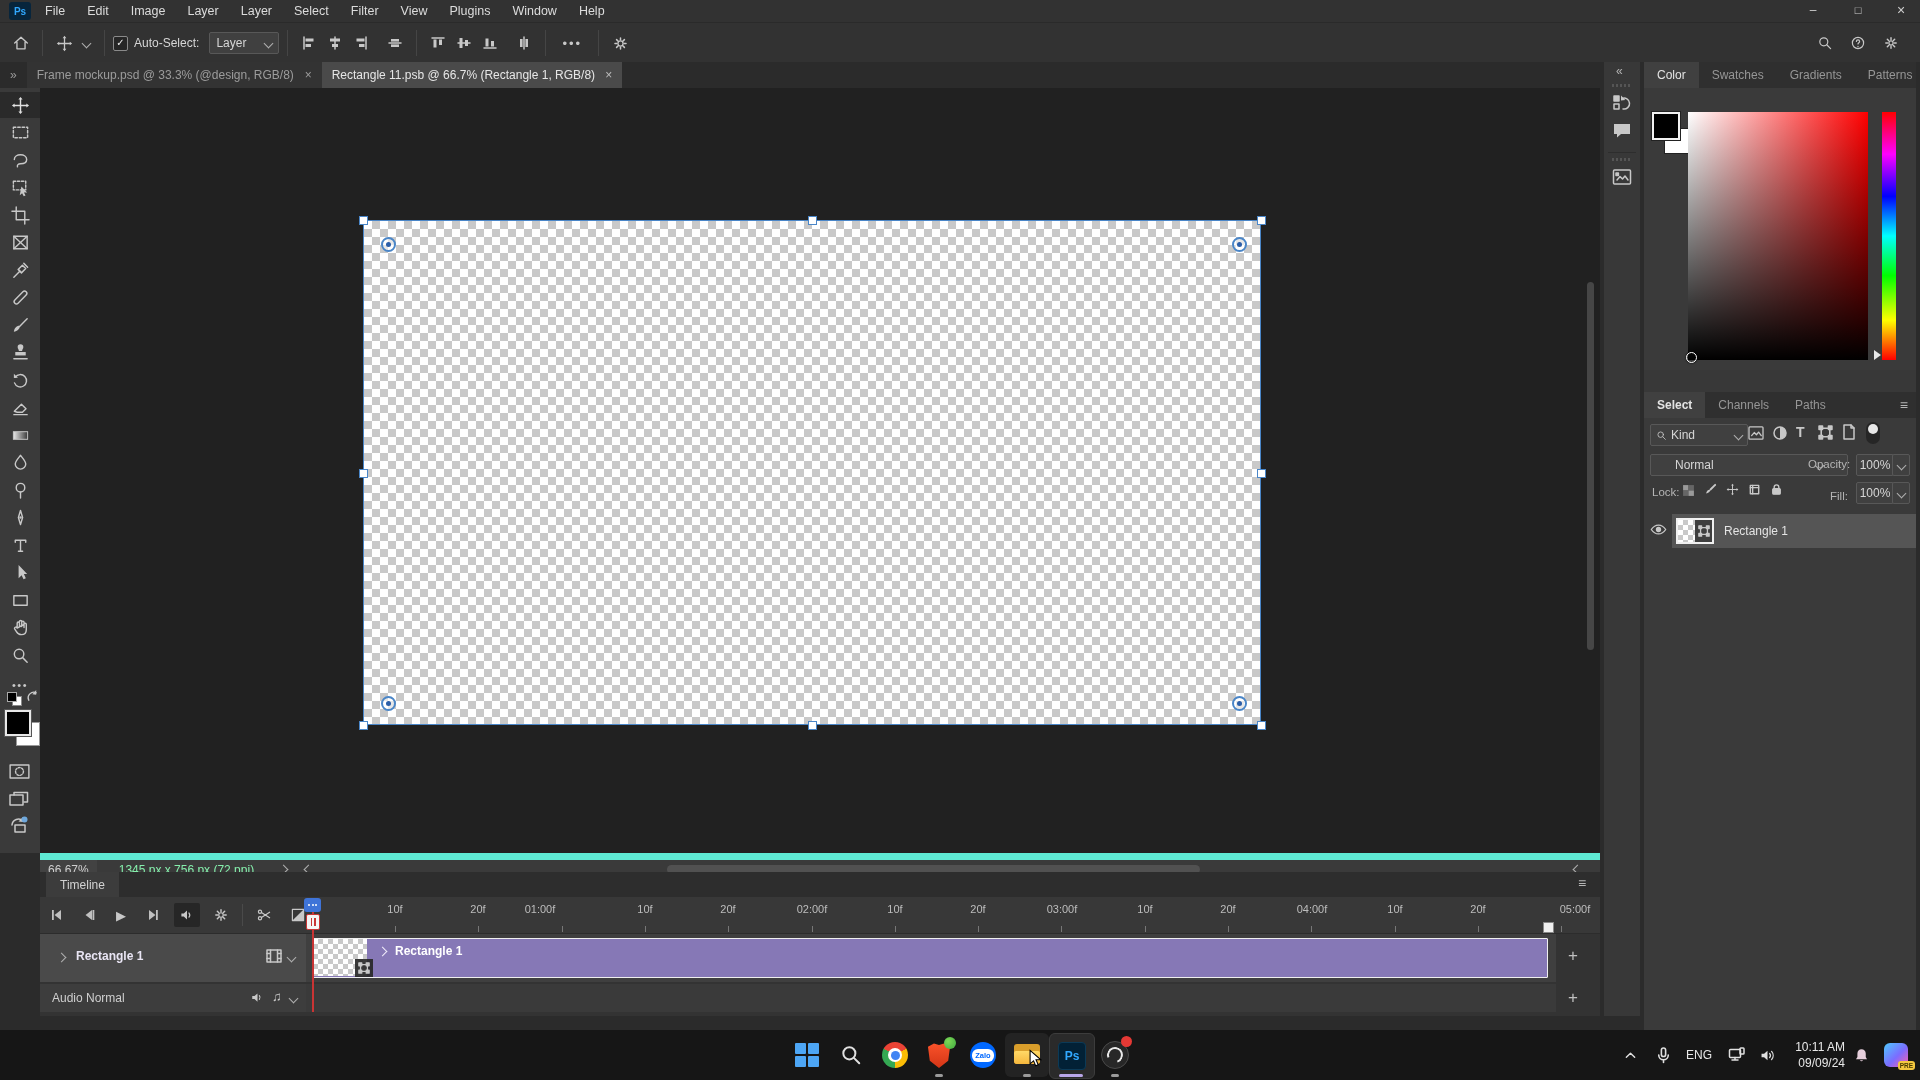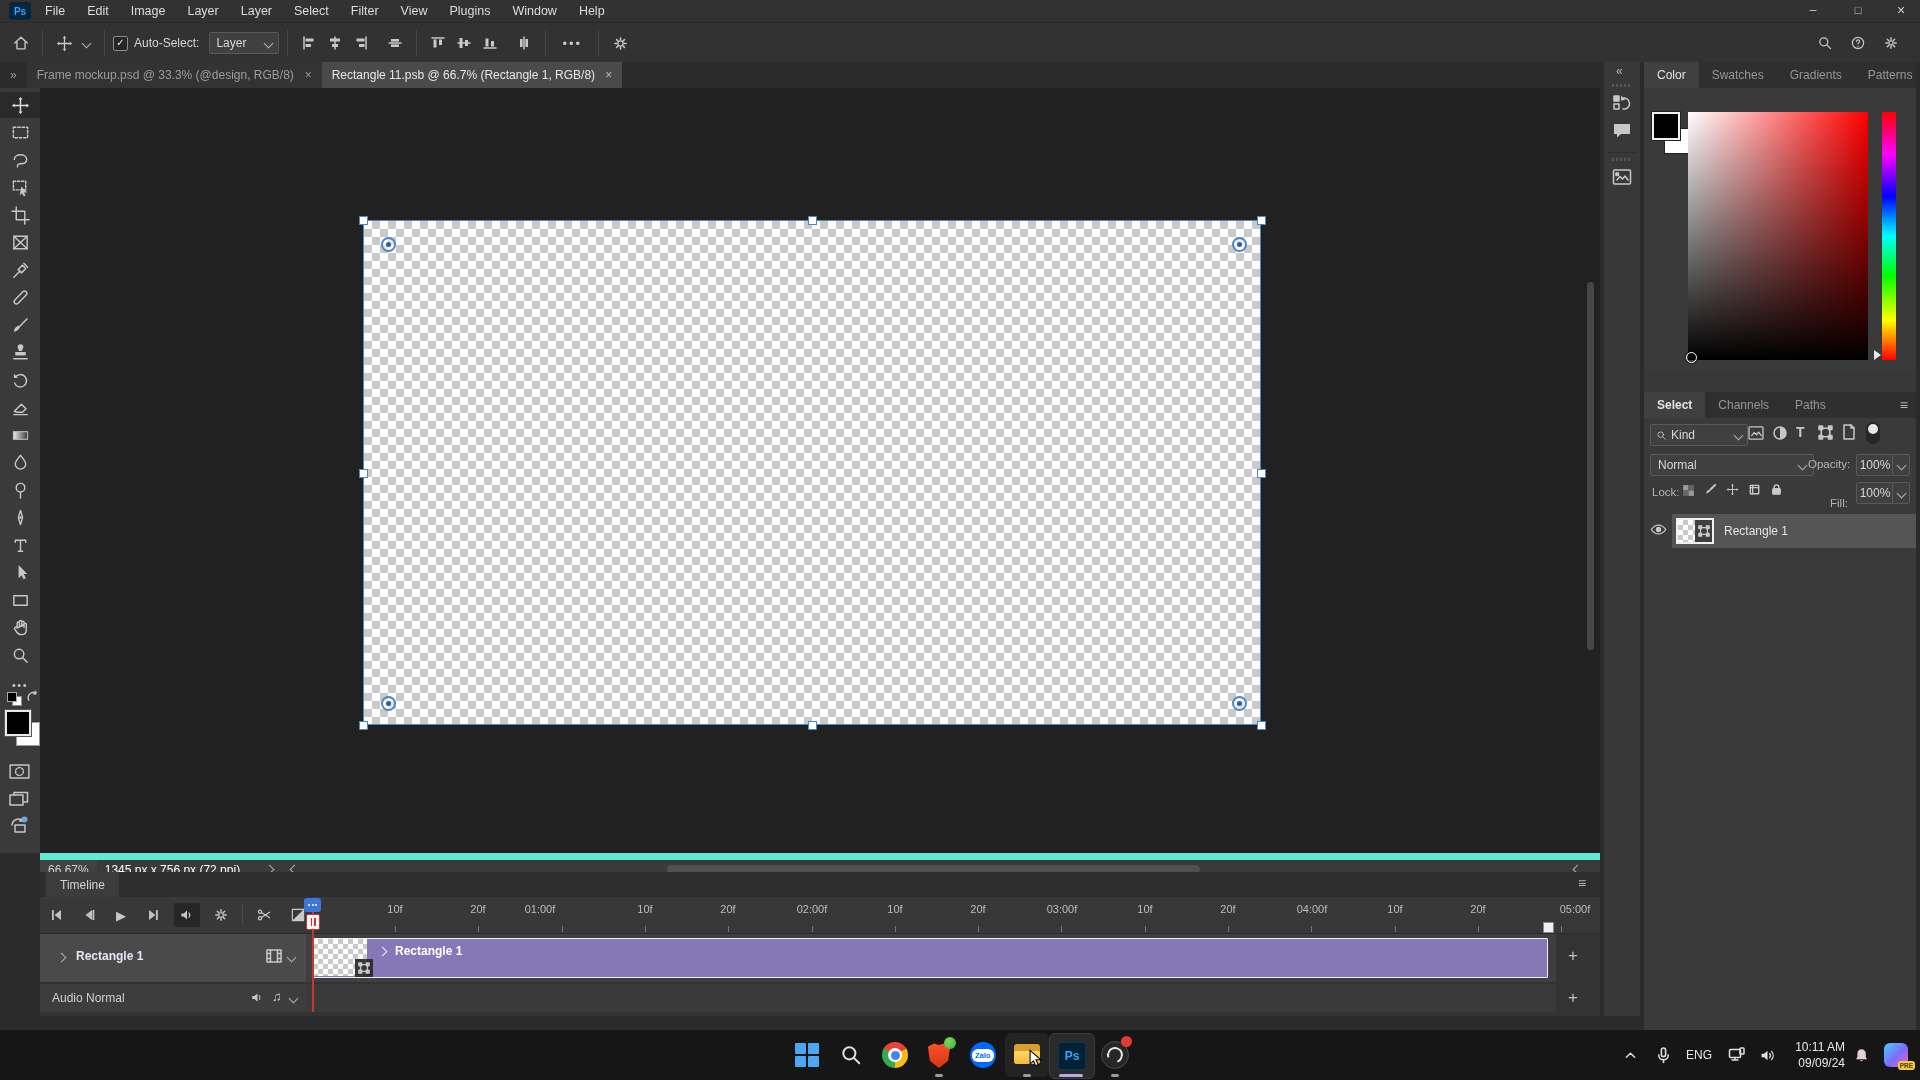--- a/index.html
+++ b/index.html
@@ -379,21 +379,21 @@
     <div class="cwidget" style="left:341px;top:149px;"></div>
     <div class="cwidget" style="left:1192px;top:149px;"></div>
     <div class="cwidget" style="left:341px;top:608px;"></div>
     <div class="cwidget" style="left:1192px;top:608px;"></div>
 
     <div class="abs" style="left:1547px;top:194px;width:7px;height:368px;background:#464646;border-radius:4px;"></div>
   </div>
 
   <div class="abs row" id="statusbar">
     <span style="background:#424242;height:19px;display:flex;align-items:center;padding:0 8px;color:#cfcfcf;">66.67%</span>
-    <span style="margin-left:8px;color:#ffffff;">1345 px x 756 px (72 ppi)</span>
+    <span style="margin-left:22px;color:#86efac;">1345 px x 756 px (72 ppi)</span>
     <span class="cv r" style="margin-left:26px;"></span>
     <span class="cv l" style="margin-left:18px;"></span>
     <div class="abs" style="left:627px;top:5px;width:533px;height:9px;background:#515151;border-radius:5px;"></div>
     <span class="cv l abs" style="left:1534px;top:6px;"></span>
   </div>
 
   <div class="abs" id="timeline">
 
     <div class="abs" style="left:0;top:0;width:1560px;height:25px;background:#2d2d2d;"></div>
     <div class="abs" style="left:6px;top:0;height:25px;background:#3c3c3c;display:flex;align-items:center;padding:0 14px;color:#d2d2d2;">Timeline</div>
@@ -599,21 +599,21 @@
             <rect fill="#c8c8c8" x="9.8" y="9.8" width="3.2" height="3.2"></rect>
           </svg></span>
       <span class="abs" style="left:198px;top:6px;"><svg class="ic" width="14" height="16" viewBox="0 0 14 16">
             <path d="M2 1h7l3 3v11H2z"></path>
             <path d="M9 1v3h3"></path>
           </svg></span>
       <div class="abs" style="left:222px;top:4px;width:14px;height:22px;border-radius:7px;background:#262626;">
         <i style="position:absolute;left:2px;top:2px;width:10px;height:10px;border-radius:50%;background:#e8e8e8;"></i>
       </div>
 
-      <div class="abs pbox" style="left:6px;top:36px;width:148px;height:20px;padding:0 7px;">
+      <div class="abs pbox" style="left:6px;top:36px;width:148px;height:20px;padding:0 24px;">
         <span>Normal</span>
         <span class="cv" style="margin-left:auto;"></span>
       </div>
       <span class="abs plabel" style="left:164px;top:40px;">Opacity:</span>
       <div class="abs pbox" style="left:212px;top:36px;width:36px;height:20px;justify-content:center;">
         <span>100%</span>
       </div>
       <div class="abs pbox" style="left:248px;top:36px;width:16px;height:20px;justify-content:center;">
           <span class="cv"></span>
         </div>
@@ -634,21 +634,21 @@
             <path class="ic" d="M10 3.5v13M3.5 10h13"></path>
           </svg></span>
       <span class="abs" style="left:104px;top:65px;"><svg class="ic" width="13" height="13" viewBox="0 0 14 14">
             <rect x="2.5" y="2.5" width="9" height="9"></rect>
             <path d="M2.5 5h9M5 2.5v9"></path>
           </svg></span>
       <span class="abs" style="left:126px;top:65px;"><svg class="ic" width="13" height="13" viewBox="0 0 14 14">
             <rect fill="#c8c8c8" x="3" y="6" width="8" height="6" rx="1"></rect>
             <path d="M4.5 6V4.5a2.5 2.5 0 0 1 5 0V6"></path>
           </svg></span>
-      <span class="abs plabel" style="left:186px;top:79px;">Fill:</span>
+      <span class="abs plabel" style="left:186px;top:72px;">Fill:</span>
       <div class="abs pbox" style="left:212px;top:64px;width:36px;height:20px;justify-content:center;">
         <span>100%</span>
       </div>
       <div class="abs pbox" style="left:248px;top:64px;width:16px;height:20px;justify-content:center;">
           <span class="cv"></span>
         </div>
 
       <div class="abs" style="left:28px;top:96px;width:244px;height:34px;background:#555555;">
         <div class="abs checker-sm" style="left:4px;top:4px;width:38px;height:26px;border:2px solid #f0f0f0;box-sizing:border-box;">
           <span style="position:absolute;right:0;top:0;width:17px;height:22px;background:#3f3f3f;display:flex;align-items:center;justify-content:center;">

